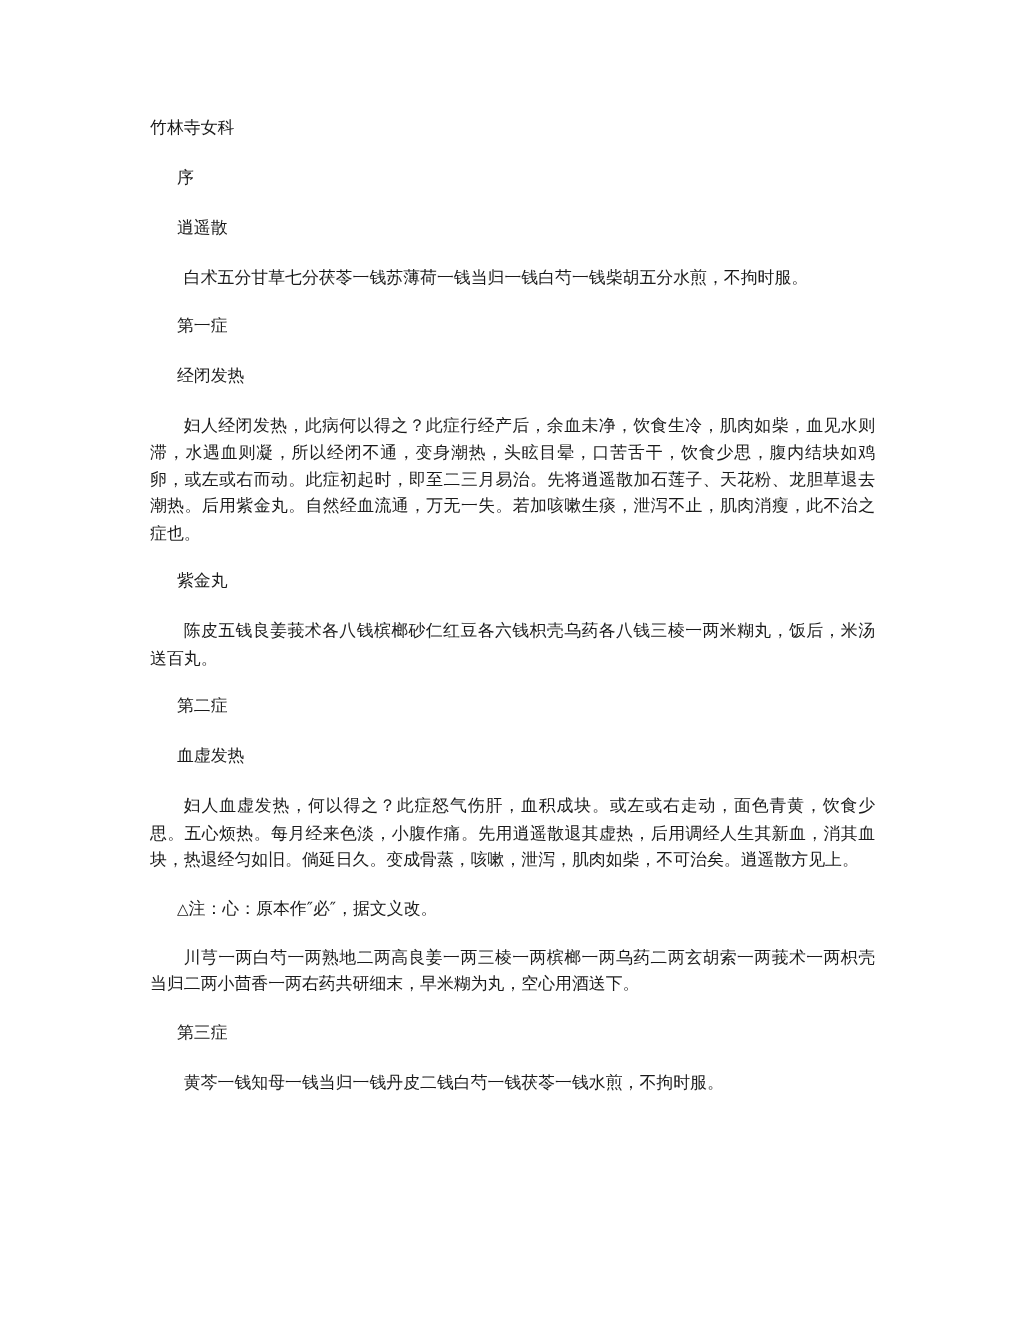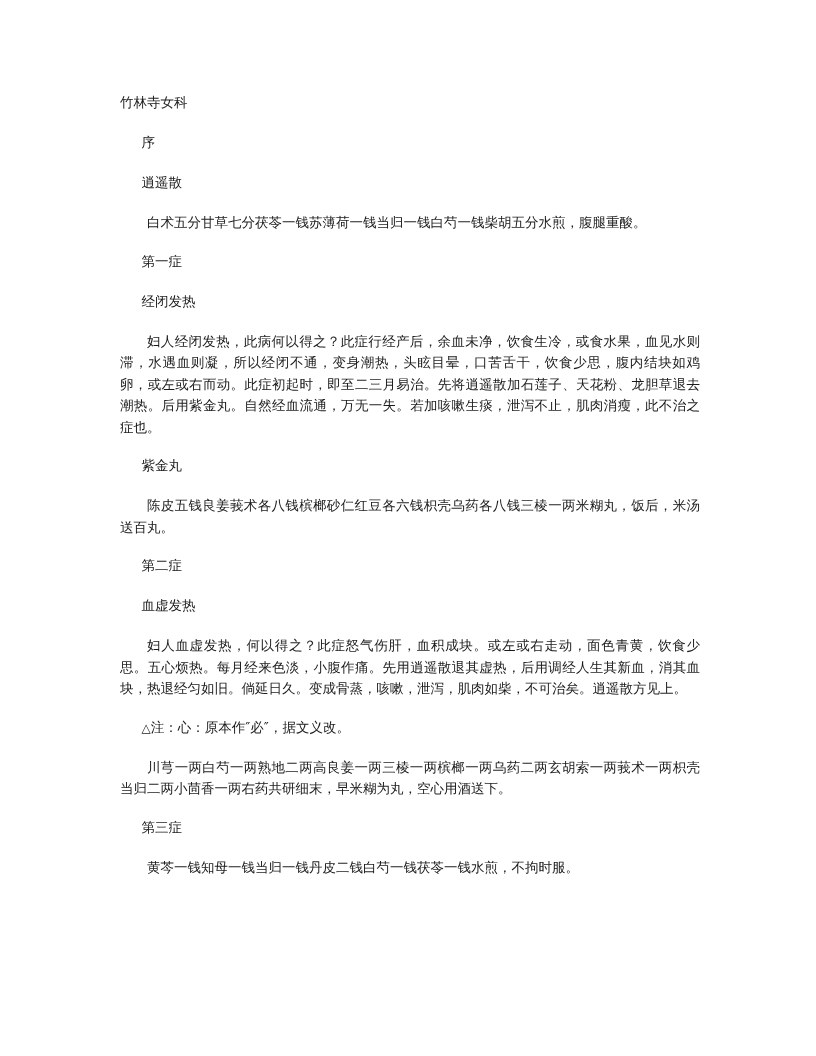--- a/index.html
+++ b/index.html
@@ -79,24 +79,24 @@
 
 <div class="page">
   <div class="content">
 
     <p class="doc-title">竹林寺女科</p>
 
     <p class="heading">序</p>
 
     <div>
         <p class="heading">逍遥散</p>
-        <p class="formula">白术五分甘草七分茯苓一钱苏薄荷一钱当归一钱白芍一钱柴胡五分水煎，腹腿重酸。</p>
+        <p class="formula">白术五分甘草七分茯苓一钱苏薄荷一钱当归一钱白芍一钱柴胡五分水煎，不拘时服。</p>
         <p class="heading">第一症</p>
         <p class="heading">经闭发热</p>
-        <p class="para">妇人经闭发热，此病何以得之？此症行经产后，余血未净，饮食生冷，或食水果，血见水则滞，水遇血则凝，所以经闭不通，变身潮热，头眩目晕，口苦舌干，饮食少思，腹内结块如鸡卵，或左或右而动。此症初起时，即至二三月易治。先将逍遥散加石莲子、天花粉、龙胆草退去潮热。后用紫金丸。自然经血流通，万无一失。若加咳嗽生痰，泄泻不止，肌肉消瘦，此不治之症也。</p>
+        <p class="para">妇人经闭发热，此病何以得之？此症行经产后，余血未净，饮食生冷，肌肉如柴，血见水则滞，水遇血则凝，所以经闭不通，变身潮热，头眩目晕，口苦舌干，饮食少思，腹内结块如鸡卵，或左或右而动。此症初起时，即至二三月易治。先将逍遥散加石莲子、天花粉、龙胆草退去潮热。后用紫金丸。自然经血流通，万无一失。若加咳嗽生痰，泄泻不止，肌肉消瘦，此不治之症也。</p>
         <p class="heading">紫金丸</p>
         <p class="formula">陈皮五钱良姜莪术各八钱槟榔砂仁红豆各六钱枳壳乌药各八钱三棱一两米糊丸，饭后，米汤送百丸。</p>
         <p class="heading">第二症</p>
         <p class="heading">血虚发热</p>
         <p class="para">妇人血虚发热，何以得之？此症怒气伤肝，血积成块。或左或右走动，面色青黄，饮食少思。五心烦热。每月经来色淡，小腹作痛。先用逍遥散退其虚热，后用调经人生其新血，消其血块，热退经匀如旧。倘延日久。变成骨蒸，咳嗽，泄泻，肌肉如柴，不可治矣。逍遥散方见上。</p>
         <p class="note"><span class="tri">△</span><span>注：心：原本作″必″，据文义改。</span></p>
         <p class="formula">川芎一两白芍一两熟地二两高良姜一两三棱一两槟榔一两乌药二两玄胡索一两莪术一两枳壳当归二两小茴香一两右药共研细末，早米糊为丸，空心用酒送下。</p>
         <p class="heading">第三症</p>
         <p class="formula">黄芩一钱知母一钱当归一钱丹皮二钱白芍一钱茯苓一钱水煎，不拘时服。</p>
       </div>

